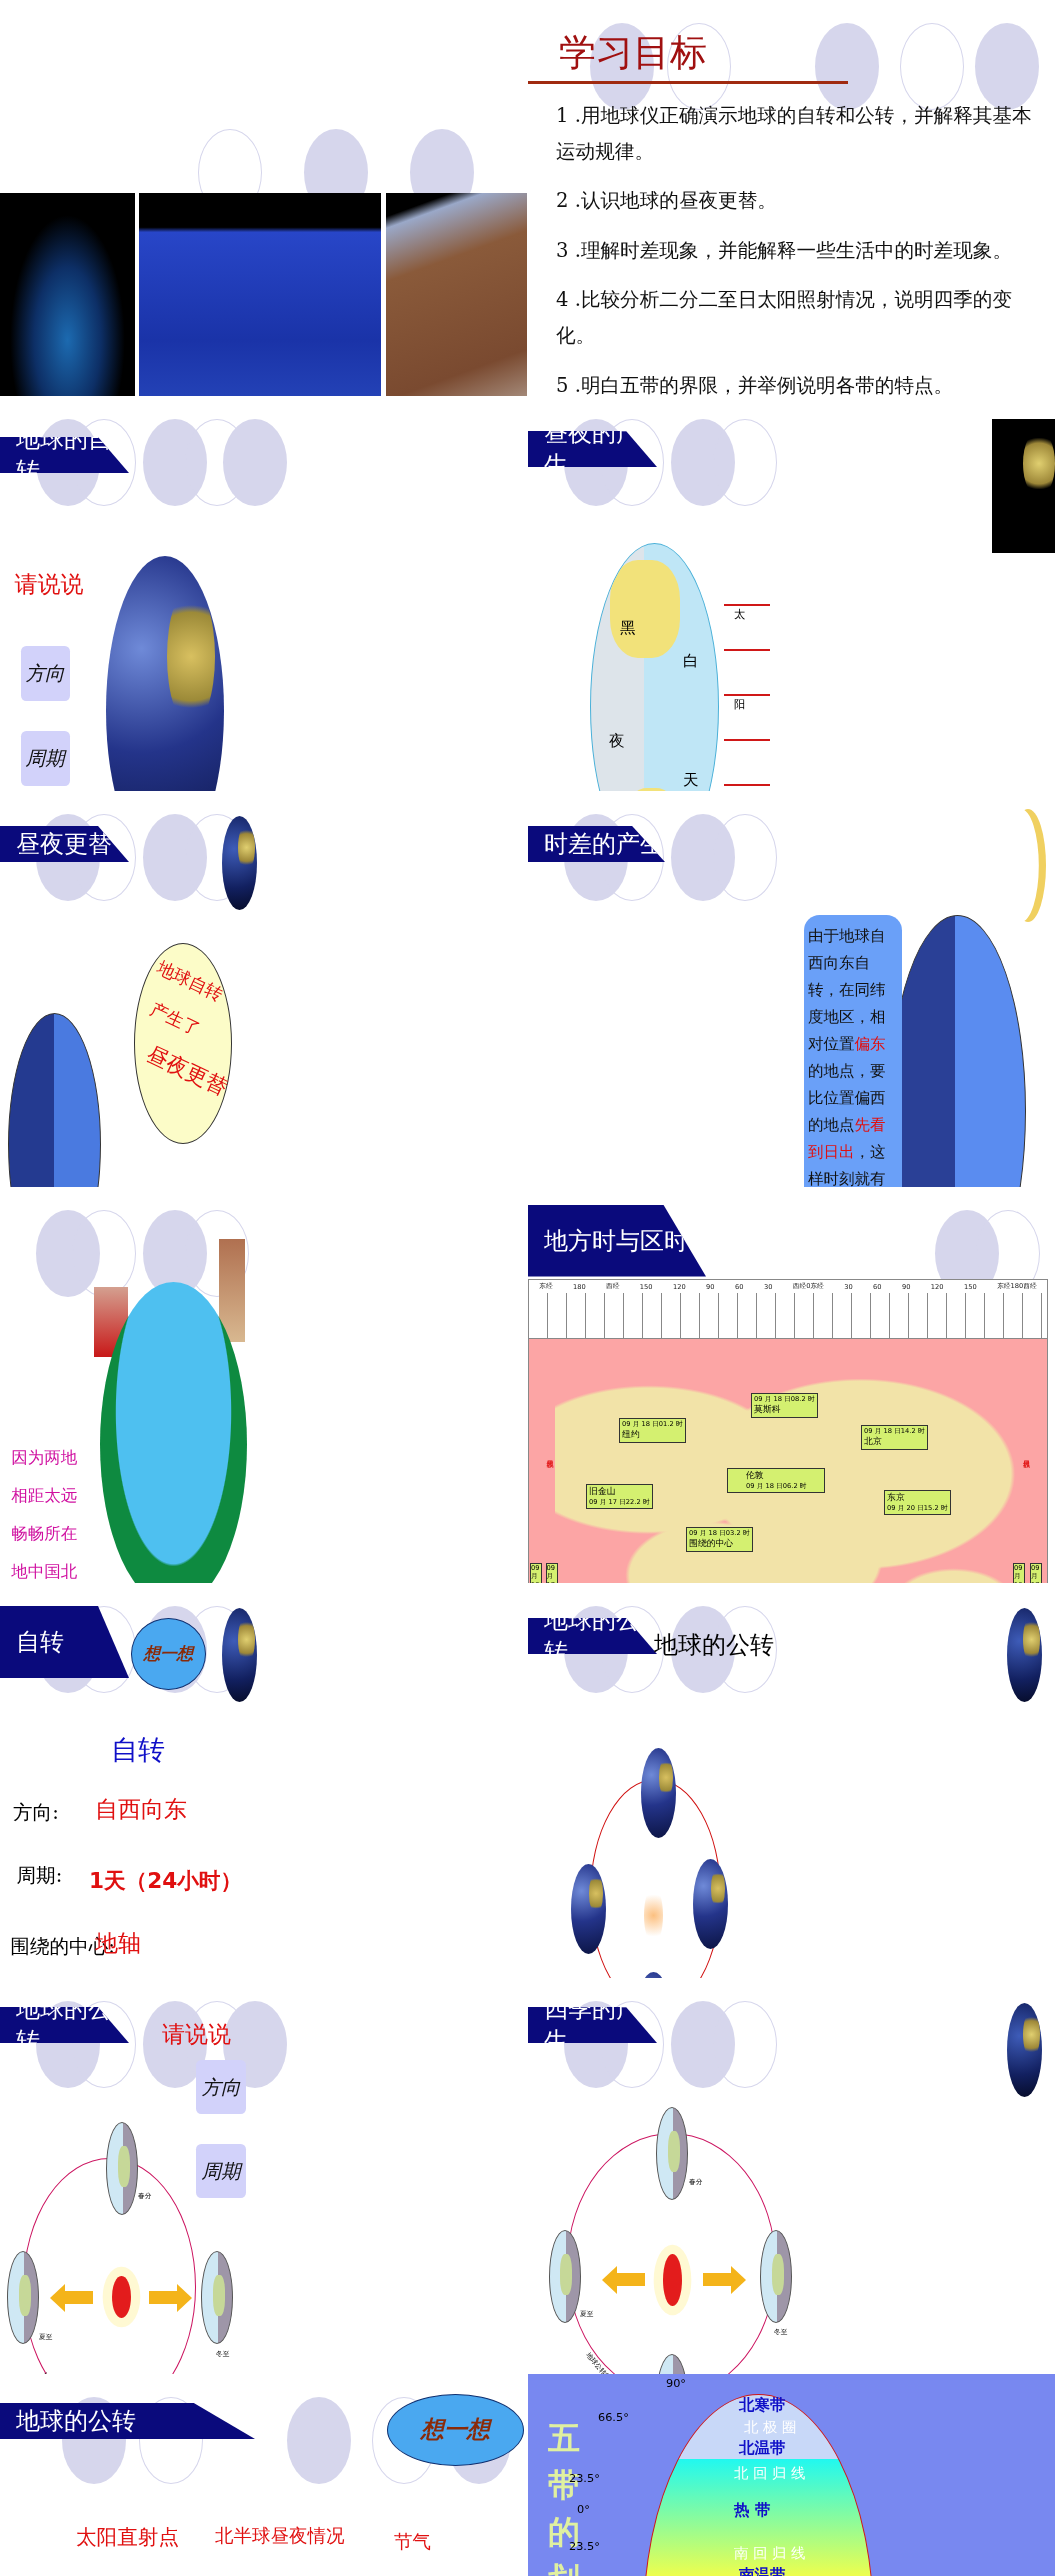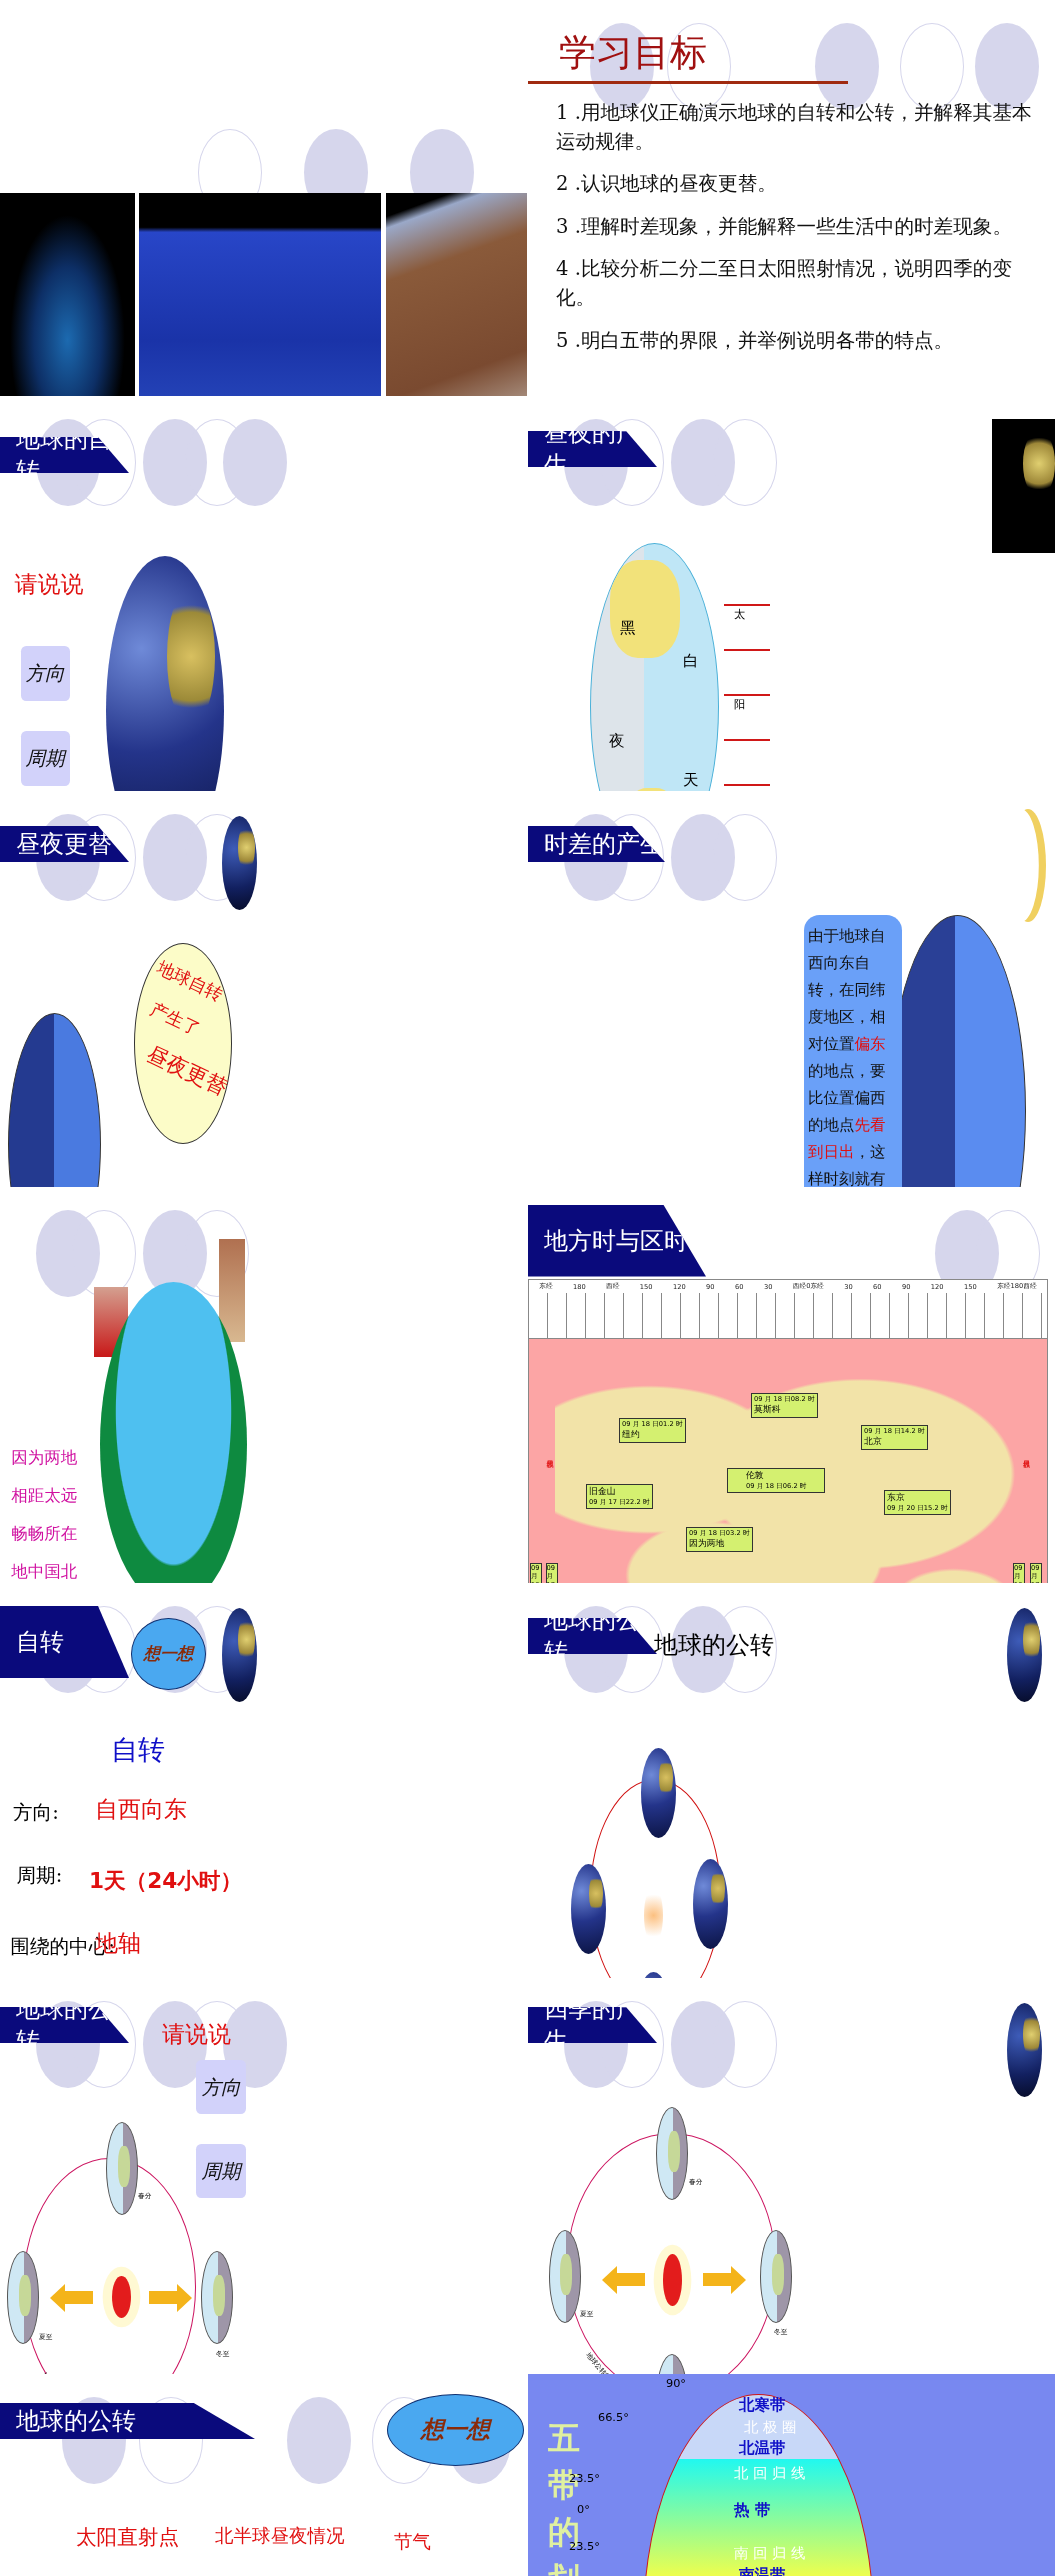--- a/index.html
+++ b/index.html
@@ -44,21 +44,21 @@
 </div>
 
 <div class="slide" style="left:528px;top:0">
   <div class="circ f" style="left:62px;top:23px"></div>
   <div class="circ o" style="left:139px;top:23px"></div>
   <div class="circ f" style="left:287px;top:23px"></div>
   <div class="circ o" style="left:372px;top:23px"></div>
   <div class="circ f" style="left:447px;top:23px"></div>
   <div class="lbl" style="left:31px;top:28px;font-size:37px;color:#a01010">学习目标</div>
   <div style="position:absolute;left:0;top:81px;width:320px;height:3.1px;background:#a02a10"></div>
-  <div class="serif" style="position:absolute;left:28px;top:98px;width:484px;font-size:19.6px;line-height:29px;color:#111">
+  <div class="serif" style="position:absolute;left:28px;top:98px;width:484px;font-size:19.6px;line-height:36px;color:#111">
     <p style="margin-bottom:13.4px">1 .用地球仪正确演示地球的自转和公转，并解释其基本运动规律。</p>
     <p style="margin-bottom:13.4px">2 .认识地球的昼夜更替。</p>
     <p style="margin-bottom:13.4px">3 .理解时差现象，并能解释一些生活中的时差现象。</p>
     <p style="margin-bottom:13.4px">4 .比较分析二分二至日太阳照射情况，说明四季的变化。</p>
     <p>5 .明白五带的界限，并举例说明各带的特点。</p>
   </div>
 </div>
 
 <div class="slide" style="left:0;top:396px">
   <div class="circ f" style="left:36px;top:23px"></div>
@@ -156,21 +156,21 @@
         <span>东经180西经</span>
     </div>
     <div style="position:absolute;left:0;top:13.4px;width:100%;height:46px;background:#fff;border-bottom:0.5px solid #888;background-image:repeating-linear-gradient(90deg,transparent 0,transparent 18.5px,#888 18.5px,#888 19px)"></div>
     <div style="position:absolute;left:26px;top:93px;width:469px;height:289px;background:radial-gradient(ellipse at 20% 30%,#f2e3a8 0,#f2e3a8 25%,transparent 26%),radial-gradient(ellipse at 65% 35%,#f2e3a8 0,#f2e3a8 35%,transparent 36%),radial-gradient(ellipse at 33% 70%,#f2e3a8 0,#f2e3a8 18%,transparent 19%),radial-gradient(ellipse at 55% 65%,#f2e3a8 0,#f2e3a8 18%,transparent 19%),radial-gradient(ellipse at 85% 80%,#f2e3a8 0,#f2e3a8 10%,transparent 11%)"></div>
     <div class="lbl" style="left:222px;top:113px;background:#d4f070;border:0.5px solid #333;padding:1px 2.1px;font-size:6.7px"><span>09 月 18 日08.2 时</span><br><span style="font-size:8.8px">莫斯科</span></div>
     <div class="lbl" style="left:90px;top:138px;background:#d4f070;border:0.5px solid #333;padding:1px 2.1px;font-size:6.7px"><span>09 月 18 日01.2 时</span><br><span style="font-size:8.8px">纽约</span></div>
     <div class="lbl" style="left:332px;top:145px;background:#d4f070;border:0.5px solid #333;padding:1px 2.1px;font-size:6.7px"><span>09 月 18 日14.2 时</span><br><span style="font-size:8.8px">北京</span></div>
     <div class="lbl" style="left:198px;top:188px;background:#d4f070;border:0.5px solid #333;padding:1px 18px;font-size:6.7px"><span style="font-size:8.8px">伦敦</span><br><span>09 月 18 日06.2 时</span></div>
     <div class="lbl" style="left:57px;top:204px;background:#d4f070;border:0.5px solid #333;padding:1px 2.1px;font-size:6.7px"><span style="font-size:8.8px">旧金山</span><br><span>09 月 17 日22.2 时</span></div>
     <div class="lbl" style="left:355px;top:210px;background:#d4f070;border:0.5px solid #333;padding:1px 2.1px;font-size:6.7px"><span style="font-size:8.8px">东京</span><br><span>09 月 20 日15.2 时</span></div>
-    <div class="lbl" style="left:157px;top:247px;background:#d4f070;border:0.5px solid #333;padding:1px 2.1px;font-size:6.7px"><span>09 月 18 日03.2 时</span><br><span style="font-size:8.8px">因为两地</span></div>
+    <div class="lbl" style="left:157px;top:247px;background:#d4f070;border:0.5px solid #333;padding:1px 2.1px;font-size:6.7px"><span>09 月 18 日03.2 时</span><br><span style="font-size:8.8px">围绕的中心</span></div>
     <div class="lbl red" style="left:15.5px;top:175px;font-size:7.2px;writing-mode:vertical-rl">日界线</div>
     <div class="lbl red" style="left:492px;top:175px;font-size:7.2px;writing-mode:vertical-rl">日界线</div>
     <div class="lbl red" style="left:241px;top:299px;font-size:7.2px;writing-mode:vertical-rl">本初子午线</div>
     <div class="lbl" style="left:1px;top:283px;width:12.4px;white-space:normal;background:#d4f070;border:0.5px solid #333;font-size:6.7px">09月18日18.2时</div>
     <div class="lbl" style="left:16.5px;top:283px;width:12.4px;white-space:normal;background:#d4f070;border:0.5px solid #333;font-size:6.7px">09月17日18.2时</div>
     <div class="lbl" style="left:484px;top:283px;width:12.4px;white-space:normal;background:#d4f070;border:0.5px solid #333;font-size:6.7px">09月18日18.2时</div>
     <div class="lbl" style="left:501px;top:283px;width:12.4px;white-space:normal;background:#d4f070;border:0.5px solid #333;font-size:6.7px">09月17日18.2时</div>
   </div>
 </div>
 

